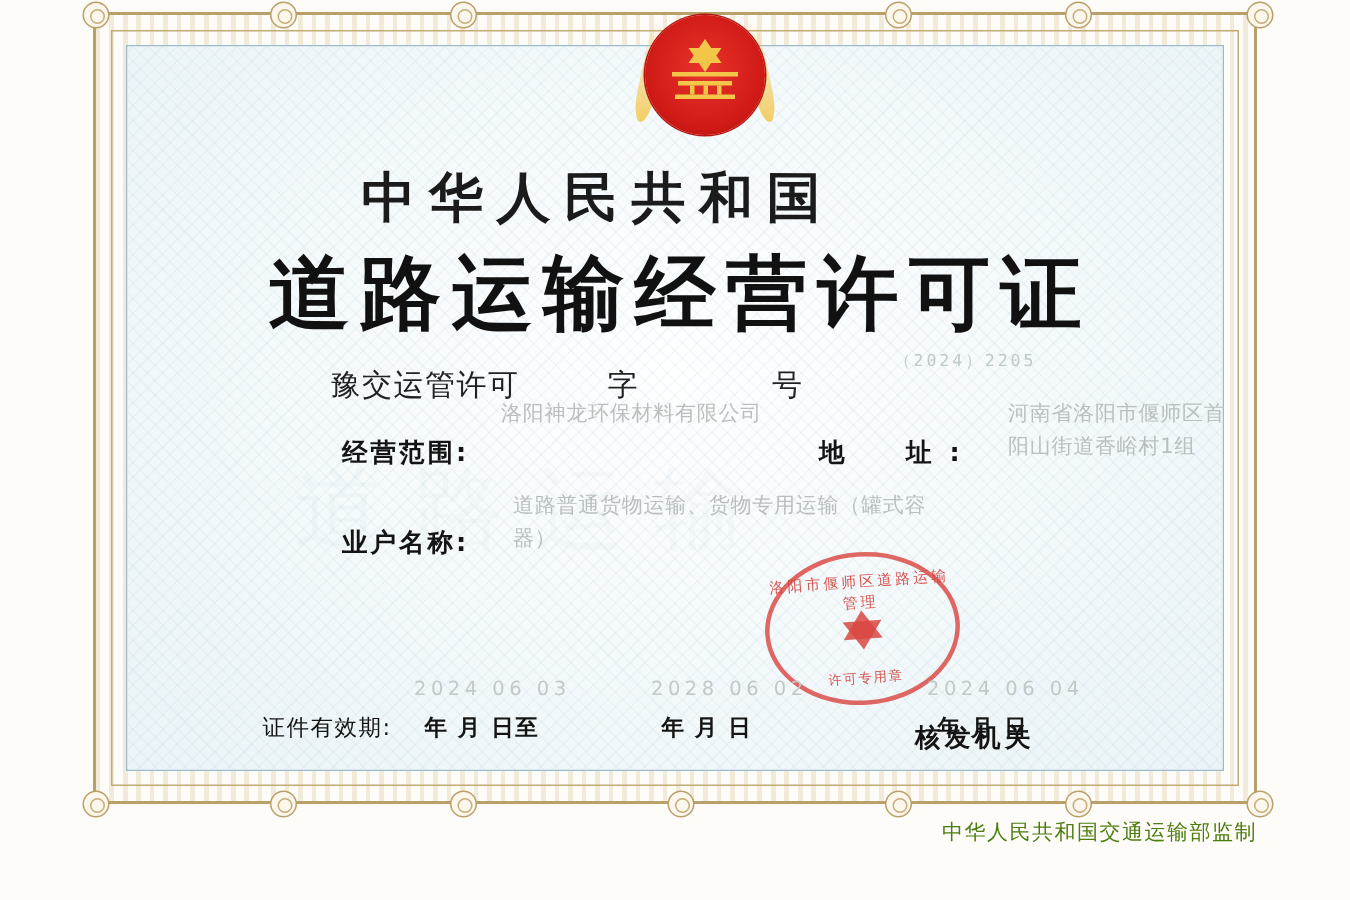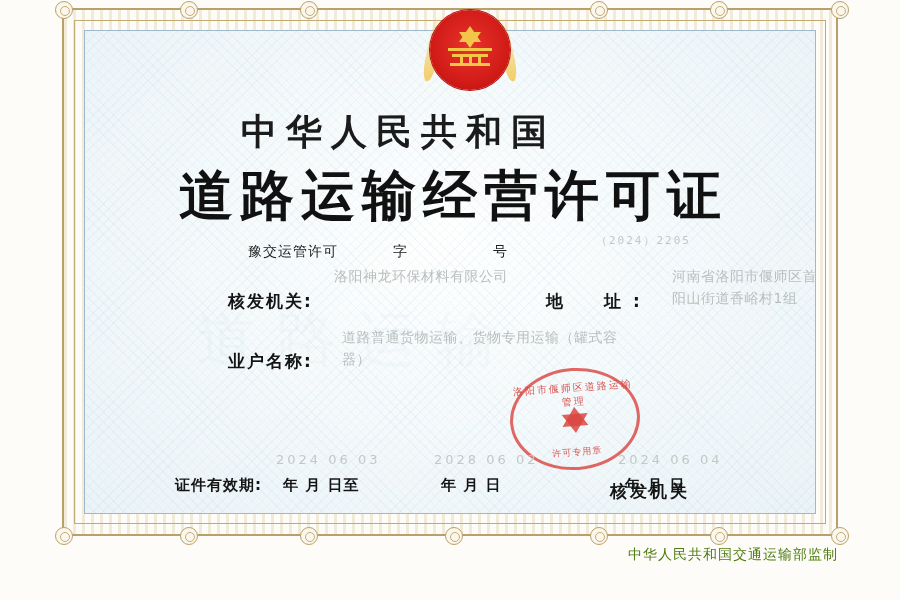--- a/index.html
+++ b/index.html
@@ -190,21 +190,21 @@
   }
 
   
   .serial-row {
     position: absolute;
     left: 0;
     top: 243px;
     width: 756px;
     text-align: center;
     font-family: "DejaVu Sans", sans-serif;
-    font-size: 14px;
+    font-size: 20px;
     color: #222;
     letter-spacing: 1px;
   }
   .serial-row .gapA { display: inline-block; width: 44px; }
   .serial-row .gapB { display: inline-block; width: 74px; }
 
   .serial-faded {
     position: absolute;
     left: 596px;
     top: 233px;
@@ -233,21 +233,21 @@
     font-family: "DejaVu Sans", sans-serif;
     font-weight: bold;
     font-size: 17px;
     color: #141414;
     letter-spacing: 2px;
   }
   .l-name { left: 228px; top: 290px; }
   .l-addr { left: 546px; top: 290px; letter-spacing: 12px; }
   .l-scope { left: 228px; top: 350px; }
   .l-issuer { left: 610px; top: 444px; letter-spacing: 3px; margin-top: 36px; }
-  .l-valid { left: 175px; top: 476px; font-size: 15px; letter-spacing: 1px; font-weight: bold; }
+  .l-valid { left: 175px; top: 476px; font-size: 15px; letter-spacing: 1px; font-weight: normal; }
 
   
   .date-line {
     position: absolute;
     font-family: "DejaVu Sans", sans-serif;
     font-size: 15px;
     font-weight: bold;
     color: #141414;
     letter-spacing: 1px;
   }
@@ -390,21 +390,21 @@
     <span class="gapA"></span>
     <span>字</span>
     <span class="gapB"></span>
     <span>号</span>
   </div>
 
   <div class="filled v-name">洛阳神龙环保材料有限公司</div>
   <div class="filled v-addr">河南省洛阳市偃师区首阳山街道香峪村1组</div>
   <div class="filled v-scope">道路普通货物运输、货物专用运输（罐式容器）</div>
 
-  <div class="label l-name">核发机关:</div>
+  <div class="label l-name">经营范围:</div>
   <div class="label l-addr">地　址:</div>
   <div class="label l-scope">业户名称:</div>
   <div class="label l-issuer">核发机关</div>
 
   <div class="seal">
     <div class="seal-text-top">洛阳市偃师区道路运输管理</div>
     <div class="seal-star"></div>
     <div class="seal-text-bottom">许可专用章</div>
   </div>
 

